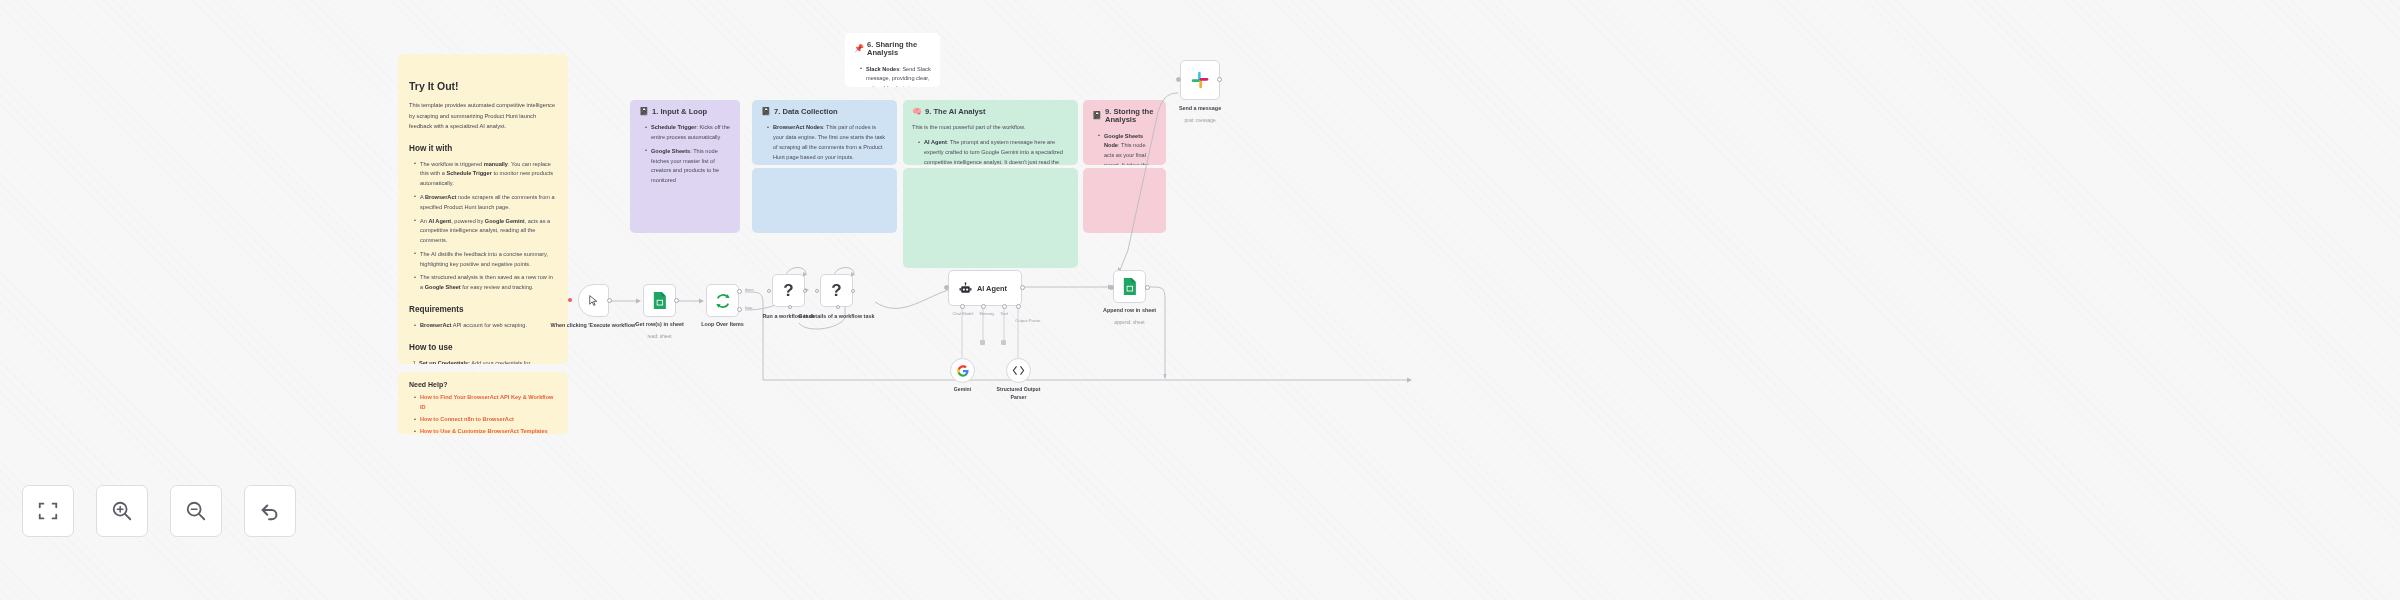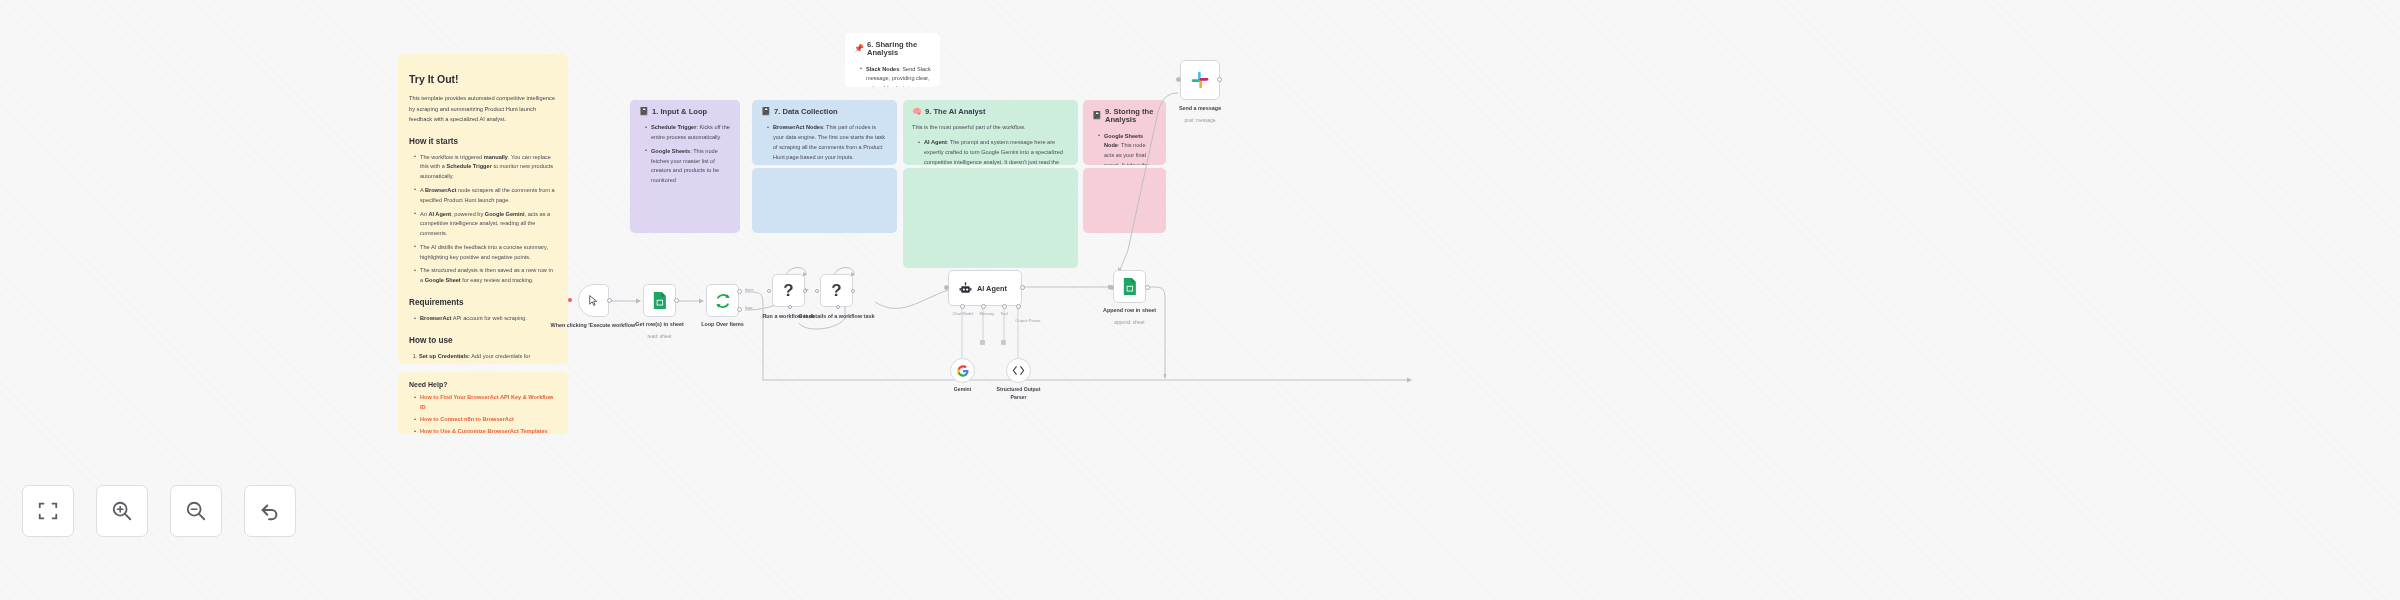--- a/index.html
+++ b/index.html
@@ -62,21 +62,21 @@
 
   
   #try-note {
     left: 398px; top: 54px;
     width: 170px; height: 310px;
     background: #fdf4d4;
     padding: 10px 11px;
   }
   #try-note .h1 {
     font-size: 10.5px; font-weight: bold; color: #2f2f36;
-    margin: 9px 0 8px 0;
+    margin: 16px 0 8px 0;
   }
   #try-note .h2 {
     font-size: 8.2px; font-weight: bold; color: #2f2f36;
     margin: 12px 0 7px 0;
   }
   #try-note .lead {
     font-size: 5.7px; color: #45454f; line-height: 1.85; margin: 0 0 2px 0;
   }
   #try-note ul { padding-left: 6px; }
   #try-note ol {
@@ -205,21 +205,21 @@
 <div id="canvas">
 
   <div class="sticky" id="s1-bg"></div>
   <div class="sticky" id="s2-bg"></div>
   <div class="sticky" id="s3-bg"></div>
   <div class="sticky" id="s4-bg"></div>
 
   <div class="sticky" id="try-note" style="z-index:2">
     <div class="h1">Try It Out!</div>
     <div class="lead">This template provides automated competitive intelligence by scraping and summarizing Product Hunt launch feedback with a specialized AI analyst.</div>
-    <div class="h2">How it starts</div>
+    <div class="h2">How it with</div>
     <ul>
       <li><span>The workflow is triggered </span><b>manually</b><span>. You can replace this with a </span><b>Schedule Trigger</b><span> to monitor new products automatically.</span></li>
       <li><span>A </span><b>BrowserAct</b><span> node scrapers all the comments from a specified Product Hunt launch page.</span></li>
       <li><span>An </span><b>AI Agent</b><span>, powered by </span><b>Google Gemini</b><span>, acts as a competitive intelligence analyst, reading all the comments.</span></li>
       <li><span>The AI distills the feedback into a concise summary, highlighting key positive and negative points.</span></li>
       <li><span>The structured analysis is then saved as a new row in a </span><b>Google Sheet</b><span> for easy review and tracking.</span></li>
     </ul>
     <div class="h2">Requirements</div>
     <ul>
       <li><b>BrowserAct</b><span> API account for web scraping.</span></li>

